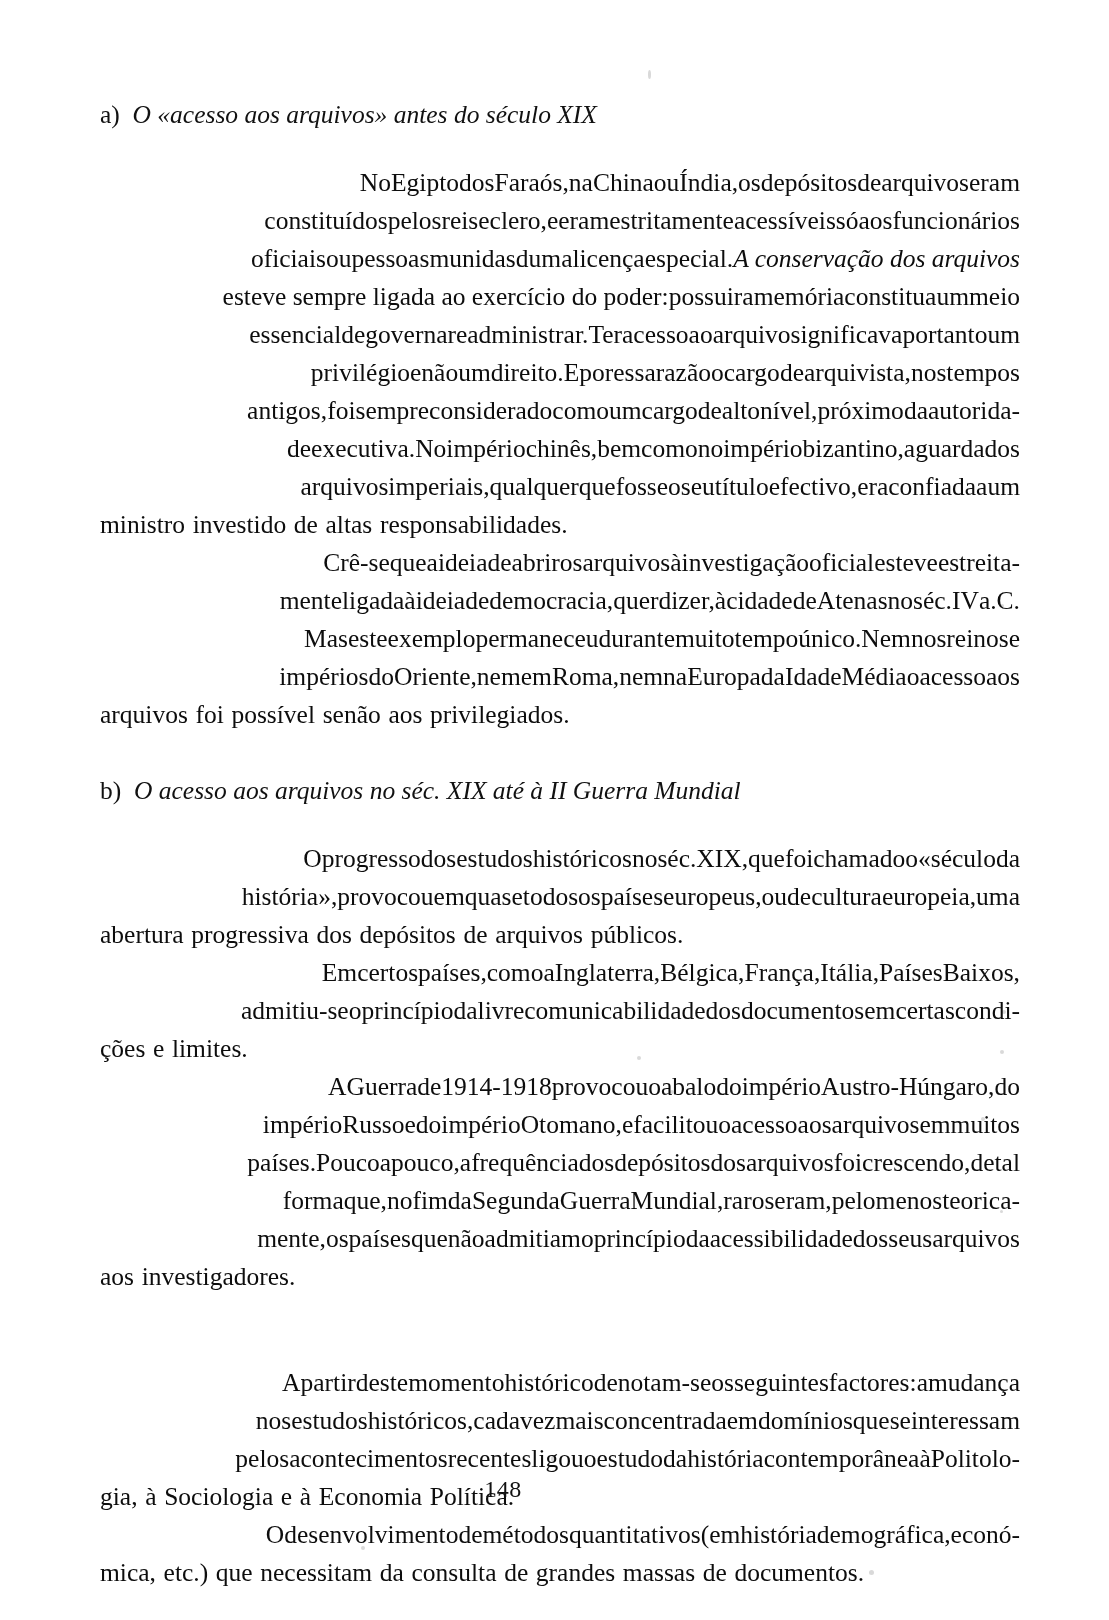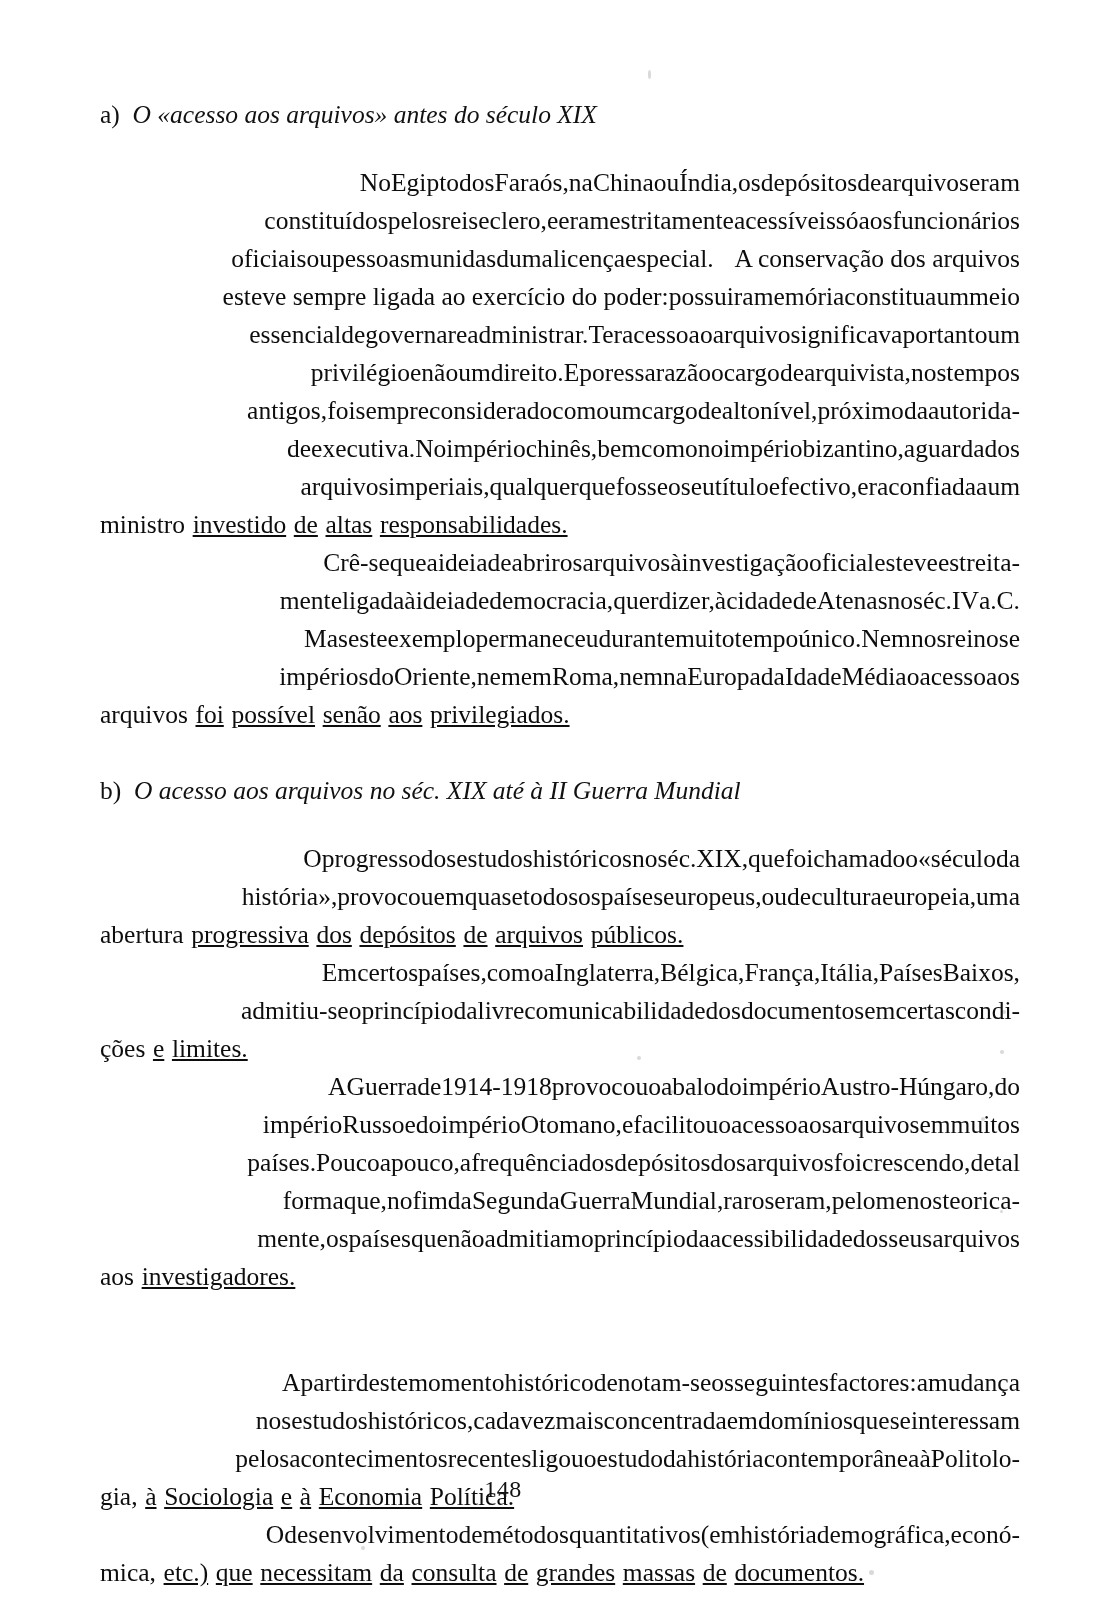--- a/index.html
+++ b/index.html
@@ -41,21 +41,21 @@
   }
   .line > span { display: inline-block; }
   
   .line.just {
     justify-content: flex-end;
   }
   
   .line.last {
     justify-content: flex-start;
   }
-  .line.last > span + span { margin-left: 0.30em; text-decoration: underline; }
+  .line.last > span + span { margin-left: 0.30em; }
   .indent-box {
     display: inline-block;
     width: 48px;
     flex: none;
   }
   .heading {
     font-size: 25.5px;
     line-height: 38px;
     font-style: italic;
     white-space: pre;
@@ -100,21 +100,21 @@
   <div class="speck" style="left:551px; top:1456px; width:4px; height:6px;"></div>
   <div class="speck" style="left:361px; top:1546px; width:4px; height:4px;"></div>
   <div class="speck" style="left:869px; top:1570px; width:5px; height:5px;"></div>
 
   <div class="content" id="content">
       <div class="heading"><span class="marker">a)</span>  <span>O «acesso aos arquivos» antes do século XIX</span></div>
       <div class="gap-heading-bottom"></div>
       <div class="para">
         <div class="line just"><span class="indent-box"></span><span>No</span><span>Egipto</span><span>dos</span><span>Faraós,</span><span>na</span><span>China</span><span>ou</span><span>Índia,</span><span>os</span><span>depósitos</span><span>de</span><span>arquivos</span><span>eram</span></div>
         <div class="line just"><span>constituídos</span><span>pelos</span><span>reis</span><span>e</span><span>clero,</span><span>e</span><span>eram</span><span>estritamente</span><span>acessíveis</span><span>só</span><span>aos</span><span>funcionários</span></div>
-        <div class="line just"><span>oficiais</span><span>ou</span><span>pessoas</span><span>munidas</span><span>duma</span><span>licença</span><span>especial.</span><span style=" margin-left: 21px;">A conservação dos arquivos</span></div>
+        <div class="line just"><span>oficiais</span><span>ou</span><span>pessoas</span><span>munidas</span><span>duma</span><span>licença</span><span>especial.</span><span style="font-style: italic;">A conservação dos arquivos</span></div>
         <div class="line just"><span style="">esteve sempre ligada ao exercício do poder:</span><span>possuir</span><span>a</span><span>memória</span><span>constitua</span><span>um</span><span>meio</span></div>
         <div class="line just"><span>essencial</span><span>de</span><span>governar</span><span>e</span><span>administrar.</span><span>Ter</span><span>acesso</span><span>ao</span><span>arquivo</span><span>significava</span><span>portanto</span><span>um</span></div>
         <div class="line just"><span>privilégio</span><span>e</span><span>não</span><span>um</span><span>direito.</span><span>E</span><span>por</span><span>essa</span><span>razão</span><span>o</span><span>cargo</span><span>de</span><span>arquivista,</span><span>nos</span><span>tempos</span></div>
         <div class="line just"><span>antigos,</span><span>foi</span><span>sempre</span><span>considerado</span><span>como</span><span>um</span><span>cargo</span><span>de</span><span>alto</span><span>nível,</span><span>próximo</span><span>da</span><span>autorida-</span></div>
         <div class="line just"><span>de</span><span>executiva.</span><span>No</span><span>império</span><span>chinês,</span><span>bem</span><span>como</span><span>no</span><span>império</span><span>bizantino,</span><span>a</span><span>guarda</span><span>dos</span></div>
         <div class="line just"><span>arquivos</span><span>imperiais,</span><span>qualquer</span><span>que</span><span>fosse</span><span>o</span><span>seu</span><span>título</span><span>efectivo,</span><span>era</span><span>confiada</span><span>a</span><span>um</span></div>
         <div class="line last"><span>ministro</span><span>investido</span><span>de</span><span>altas</span><span>responsabilidades.</span></div>
       </div>
       <div class="para">
         <div class="line just"><span class="indent-box"></span><span>Crê-se</span><span>que</span><span>a</span><span>ideia</span><span>de</span><span>abrir</span><span>os</span><span>arquivos</span><span>à</span><span>investigação</span><span>oficial</span><span>esteve</span><span>estreita-</span></div>

